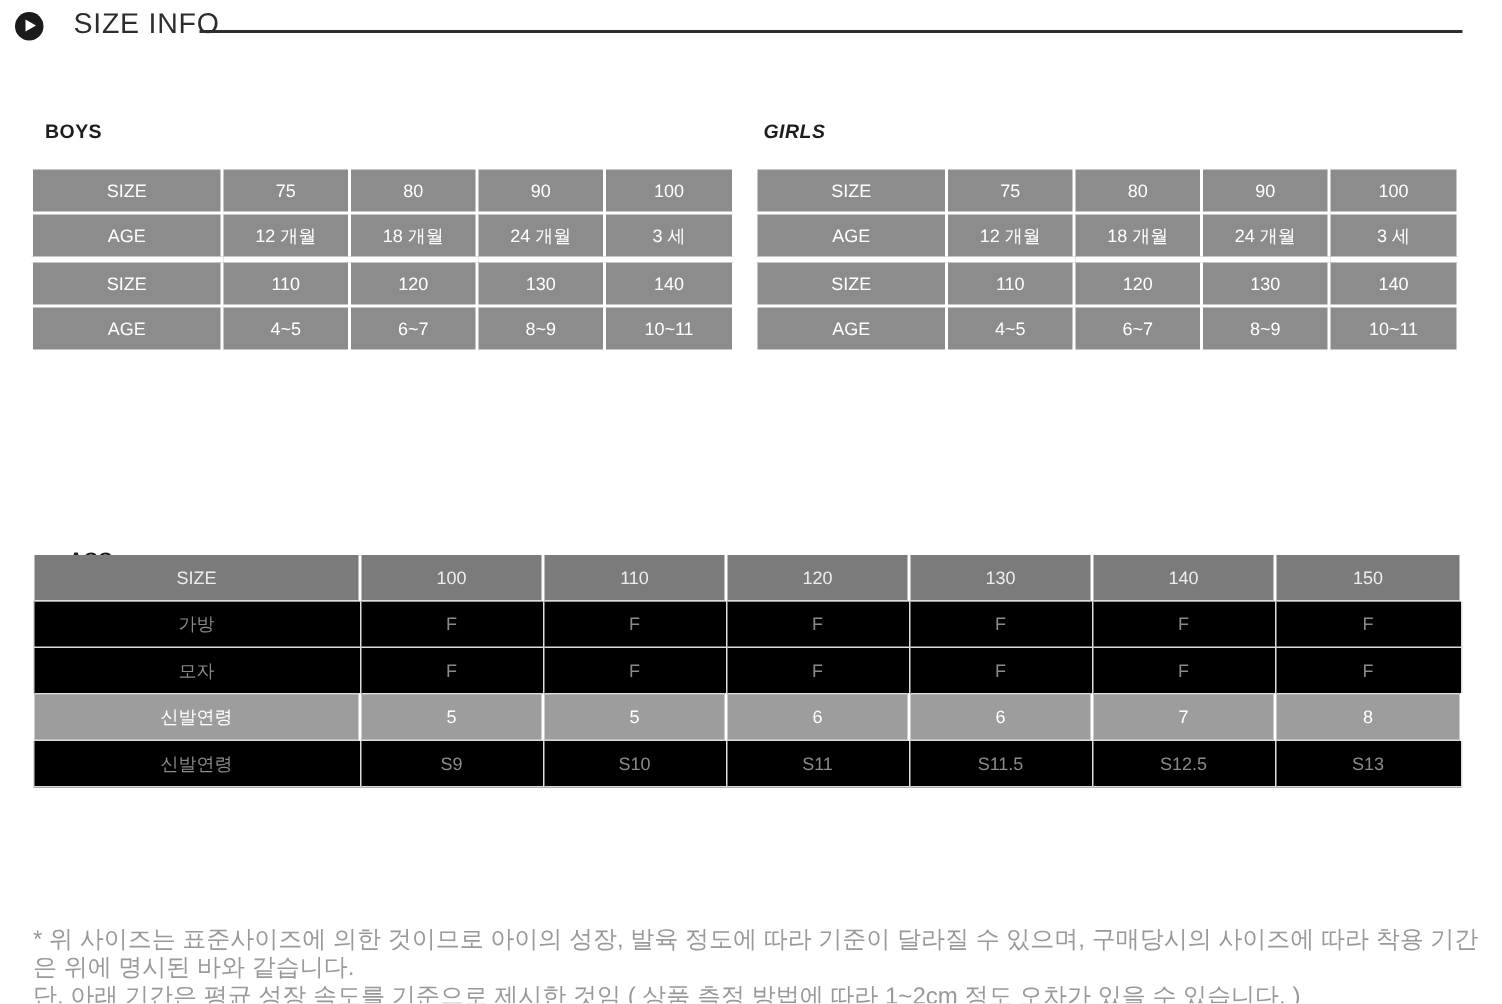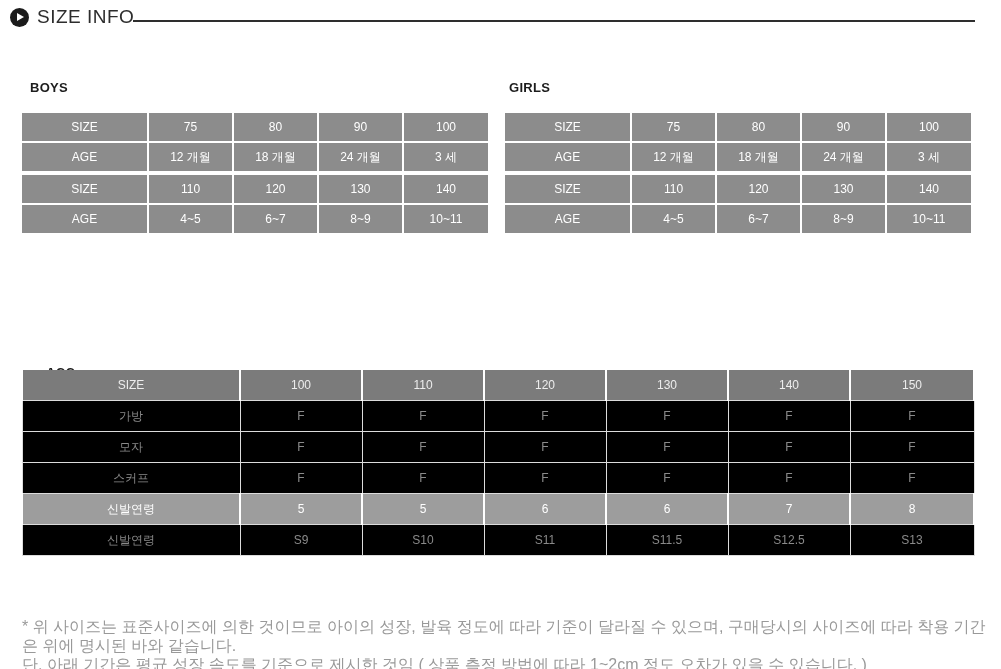--- a/index.html
+++ b/index.html
@@ -1,30 +1,30 @@
 <!DOCTYPE html>
 <html><head>
 <meta charset="utf-8">
 <style>
   html,body{margin:0;padding:0;background:#fff;}
   #page{position:relative;width:1001px;height:669px;background:#ffffff;
         font-family:"Liberation Sans","DejaVu Sans",sans-serif;overflow:hidden;}
 
   
-  .size-info-header{position:absolute;left:10px;top:6px;display:flex;align-items:center;gap:8px;justify-content:flex-end;}
+  .size-info-header{position:absolute;left:10px;top:6px;display:flex;align-items:center;gap:20px;justify-content:flex-end;}
   .play-icon{width:19px;height:19px;border-radius:50%;background:#1b1b1b;position:relative;flex:0 0 auto;}
   .play-icon::after{content:"";position:absolute;left:7px;top:5px;width:0;height:0;
         border-left:7px solid #ffffff;border-top:4.5px solid transparent;border-bottom:4.5px solid transparent;}
   .size-info-title{font-size:19px;color:#2d2d2d;letter-spacing:0.5px;}
   .header-rule{position:absolute;left:133px;top:20px;width:842px;height:0;border-top:2px solid #2e2e2e;}
 
   
   .section-title{position:absolute;font-size:13px;font-weight:600;color:#1d1d1d;letter-spacing:0.3px;}
   #boys-title{left:30px;top:80px;}
-  #girls-title{left:509px;top:80px;}
+  #girls-title{left:509px;top:80px;font-style:italic;}
   #acc-title{left:46px;top:337px;margin-top:28px;}
 
   
   .kids-table{border-collapse:collapse;table-layout:fixed;width:468px;position:absolute;}
   #boys-table{left:20px;top:111px;}
   #girls-table{left:503px;top:111px;}
   .kids-table td{background:#8c8c8c;color:#ffffff;text-align:center;vertical-align:middle;
         height:26px;font-size:12px;border:2px solid #ffffff;}
   .kids-table tr.grp td{border-bottom-width:4px;}
 
@@ -164,29 +164,20 @@
     <tr>
       <td class="cell">모자</td>
       <td class="cell">F</td>
       <td class="cell">F</td>
       <td class="cell">F</td>
       <td class="cell">F</td>
       <td class="cell">F</td>
       <td class="cell">F</td>
     </tr>
     <tr>
-      <td class="cell">스커프</td>
-      <td class="cell">F</td>
-      <td class="cell">F</td>
-      <td class="cell">F</td>
-      <td class="cell">F</td>
-      <td class="cell">F</td>
-      <td class="cell">F</td>
-    </tr>
-    <tr>
       <td class="hi">신발연령</td>
       <td class="hi">5</td>
       <td class="hi">5</td>
       <td class="hi">6</td>
       <td class="hi">6</td>
       <td class="hi">7</td>
       <td class="hi">8</td>
     </tr>
     <tr>
       <td class="cell">신발연령</td>

